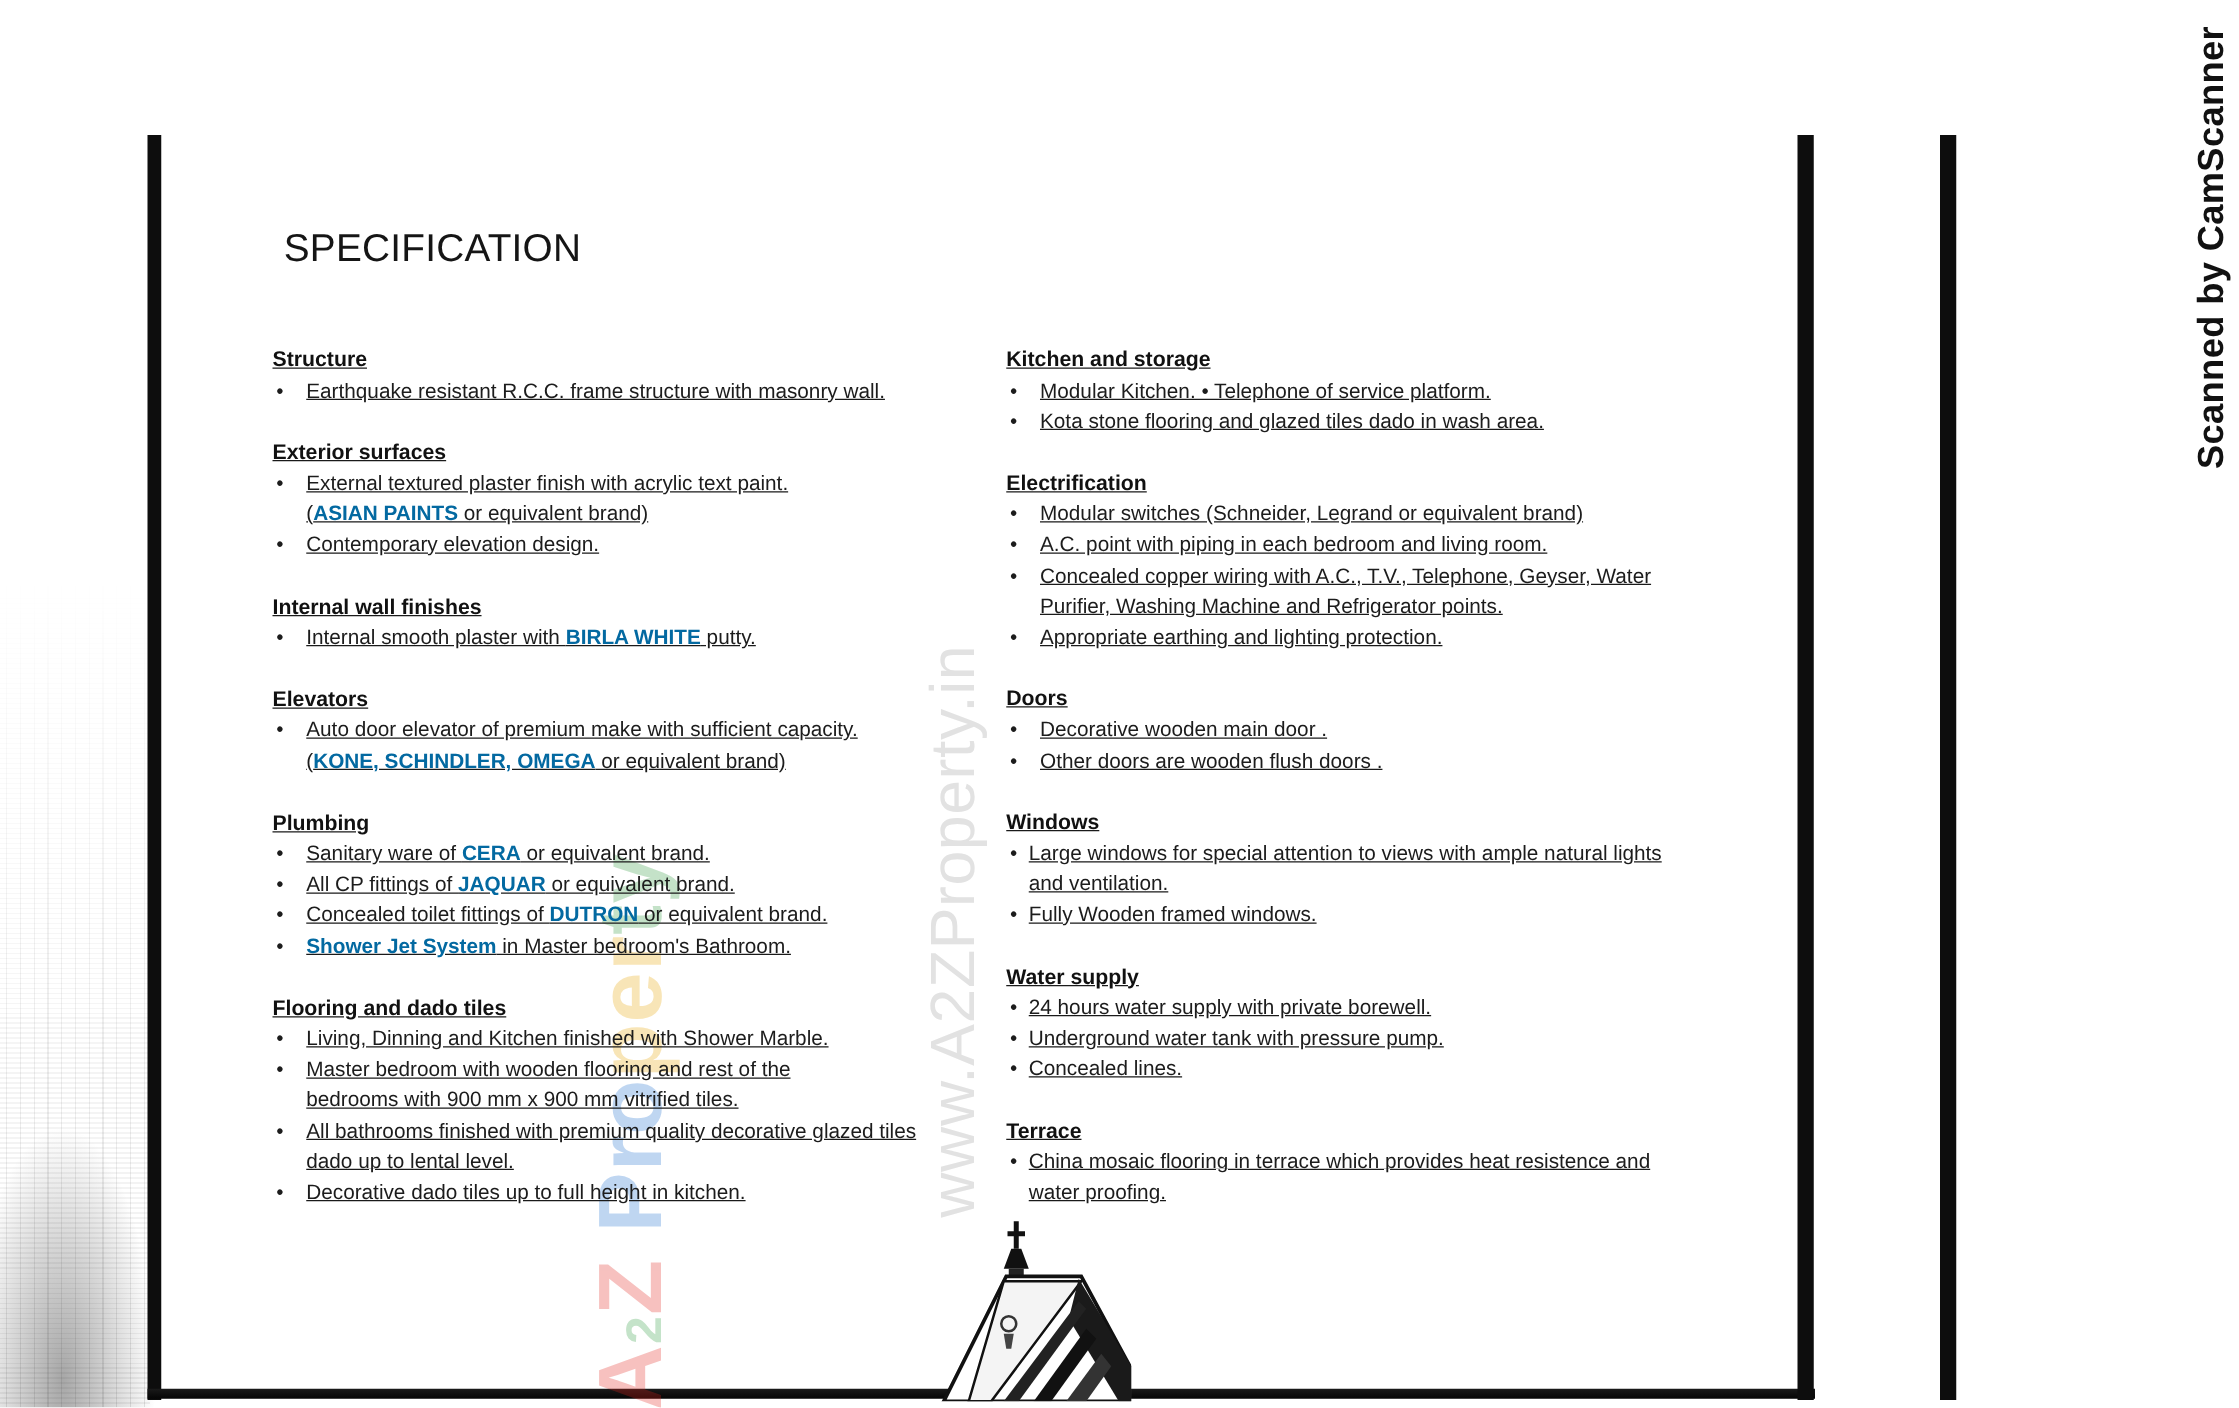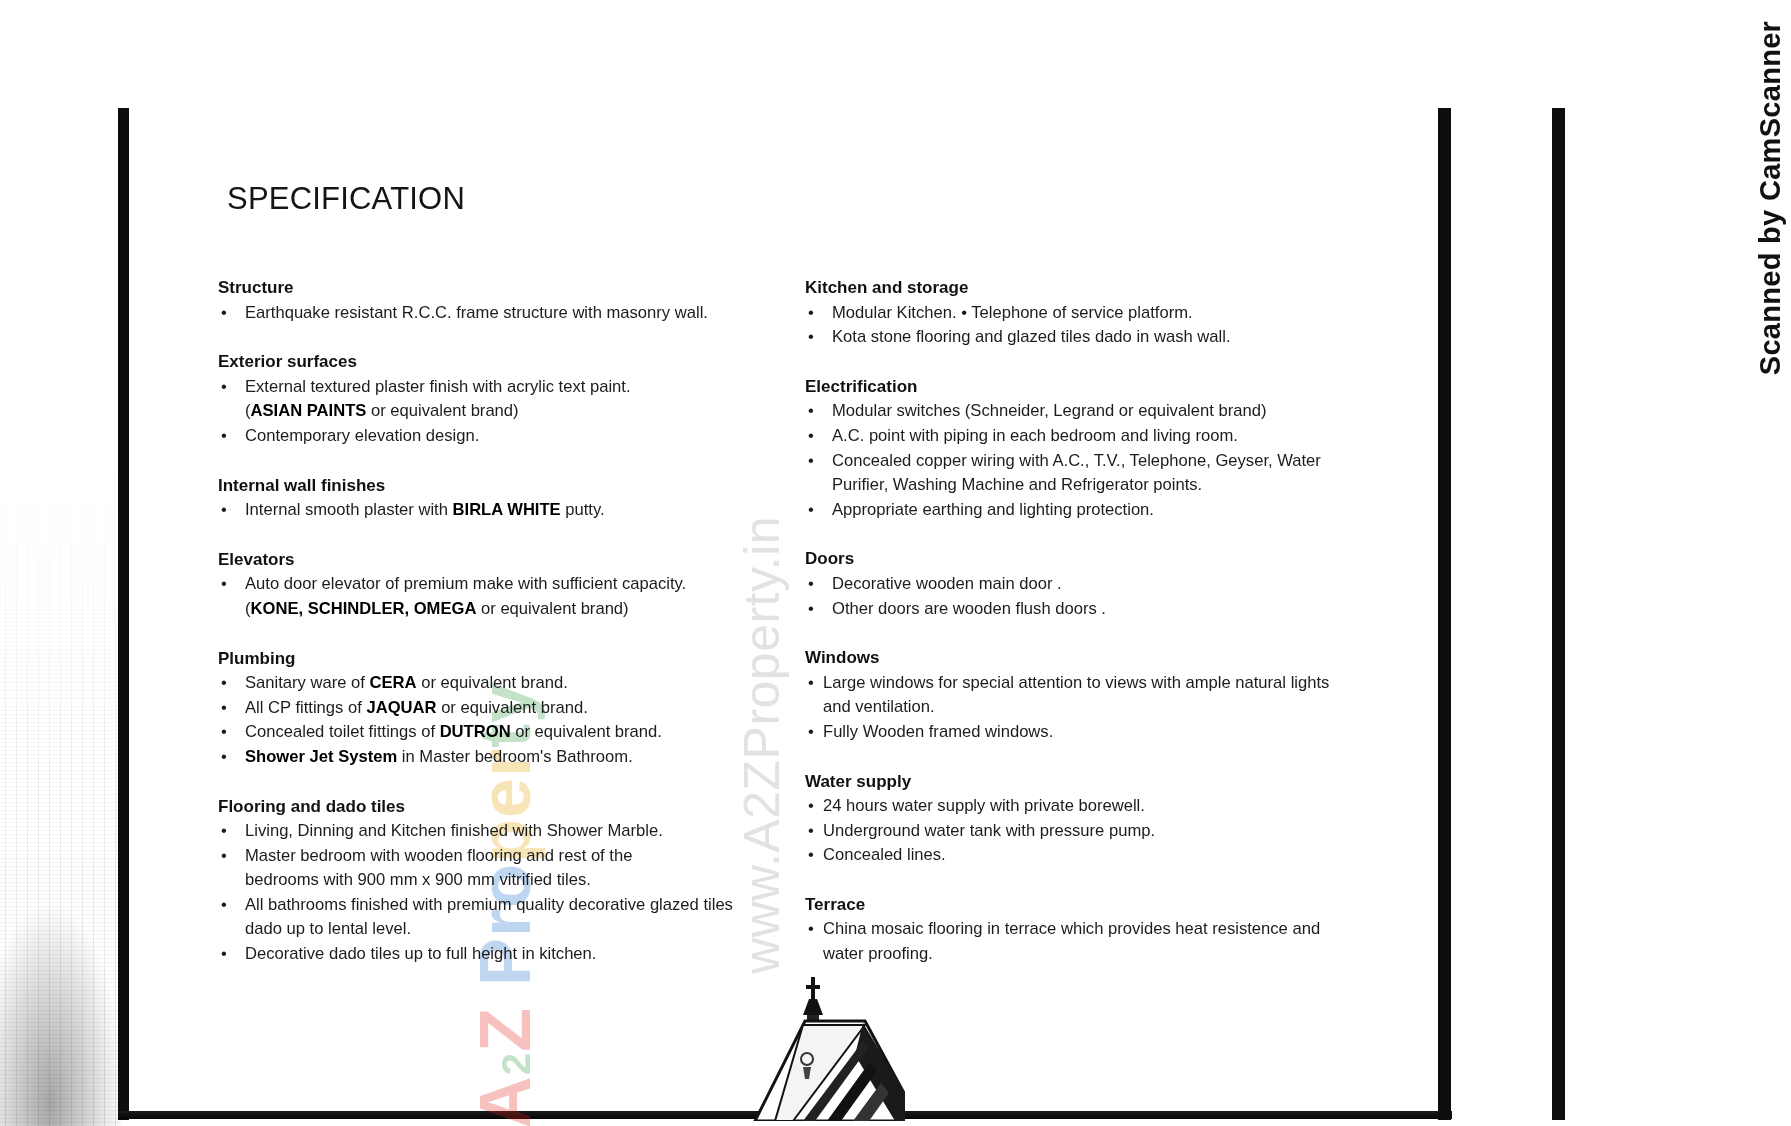--- a/index.html
+++ b/index.html
@@ -34,37 +34,37 @@
     white-space: nowrap; font-weight: bold; font-size: 29px; color: #111;
     letter-spacing: 0.3px;
   }
 
   #page-title {
     position: absolute; left: 216px; top: 170px;
     font-size: 31px; font-weight: normal; color: #151515; letter-spacing: 0.2px;
     margin: 11px;
   }
 
-  .column { position: absolute; top: 276px; width: 560px; }
+  .column { position: absolute; top: 276px; width: 560px; text-decoration: underline; }
   #left-column { left: 218px; }
   #right-column { left: 805px; width: 560px; }
 
   .section { margin: 0 0 25px 0; }
   .section-heading {
     font-size: 17px; font-weight: bold; line-height: 24.6px; margin: 0; color: #111;
   }
   .items { list-style: none; margin: 0; padding: 0; }
   .item {
     position: relative; font-size: 16.6px; line-height: 24.6px; color: #1c1c1c;
     padding-left: 27px;
   }
   .item .bullet { position: absolute; left: 3px; top: 0; }
   .tight .item { padding-left: 18px; }
   .tight .item .bullet { left: 3px; }
-  .item b { font-weight: bold; color: #000000; }
+  .item b { font-weight: bold; color: #0369a1; }
 
   #watermark-url {
     position: absolute; left: 762px; top: 745px;
     transform: translate(-50%, -50%) rotate(-90deg);
     white-space: nowrap; font-size: 50px; color: #e2e2e2; letter-spacing: 0.5px;
   }
   #watermark-brand {
     position: absolute; left: 505px; top: 905px;
     transform: translate(-50%, -50%) rotate(-90deg);
     white-space: nowrap; font-size: 72px; font-weight: bold; letter-spacing: 1px;
@@ -149,21 +149,21 @@
     </ul>
   </div>
 </div>
 
 <div id="right-column" class="column">
 
   <div class="section">
     <div class="section-heading">Kitchen and storage</div>
     <ul class="items">
       <li class="item"><span class="bullet">•</span><span>Modular Kitchen. • Telephone of service platform.</span></li>
-      <li class="item"><span class="bullet">•</span><span>Kota stone flooring and glazed tiles dado in wash wall.</span></li>
+      <li class="item"><span class="bullet">•</span><span>Kota stone flooring and glazed tiles dado in wash area.</span></li>
     </ul>
   </div>
 
   <div class="section">
     <div class="section-heading">Electrification</div>
     <ul class="items">
       <li class="item"><span class="bullet">•</span><span>Modular switches (Schneider, Legrand or equivalent brand)</span></li>
       <li class="item"><span class="bullet">•</span><span>A.C. point with piping in each bedroom and living room.</span></li>
       <li class="item" style="width:490px"><span class="bullet">•</span><span>Concealed copper wiring with A.C., T.V., Telephone, Geyser, Water Purifier, Washing Machine and Refrigerator points.</span></li>
       <li class="item"><span class="bullet">•</span><span>Appropriate earthing and lighting protection.</span></li>

